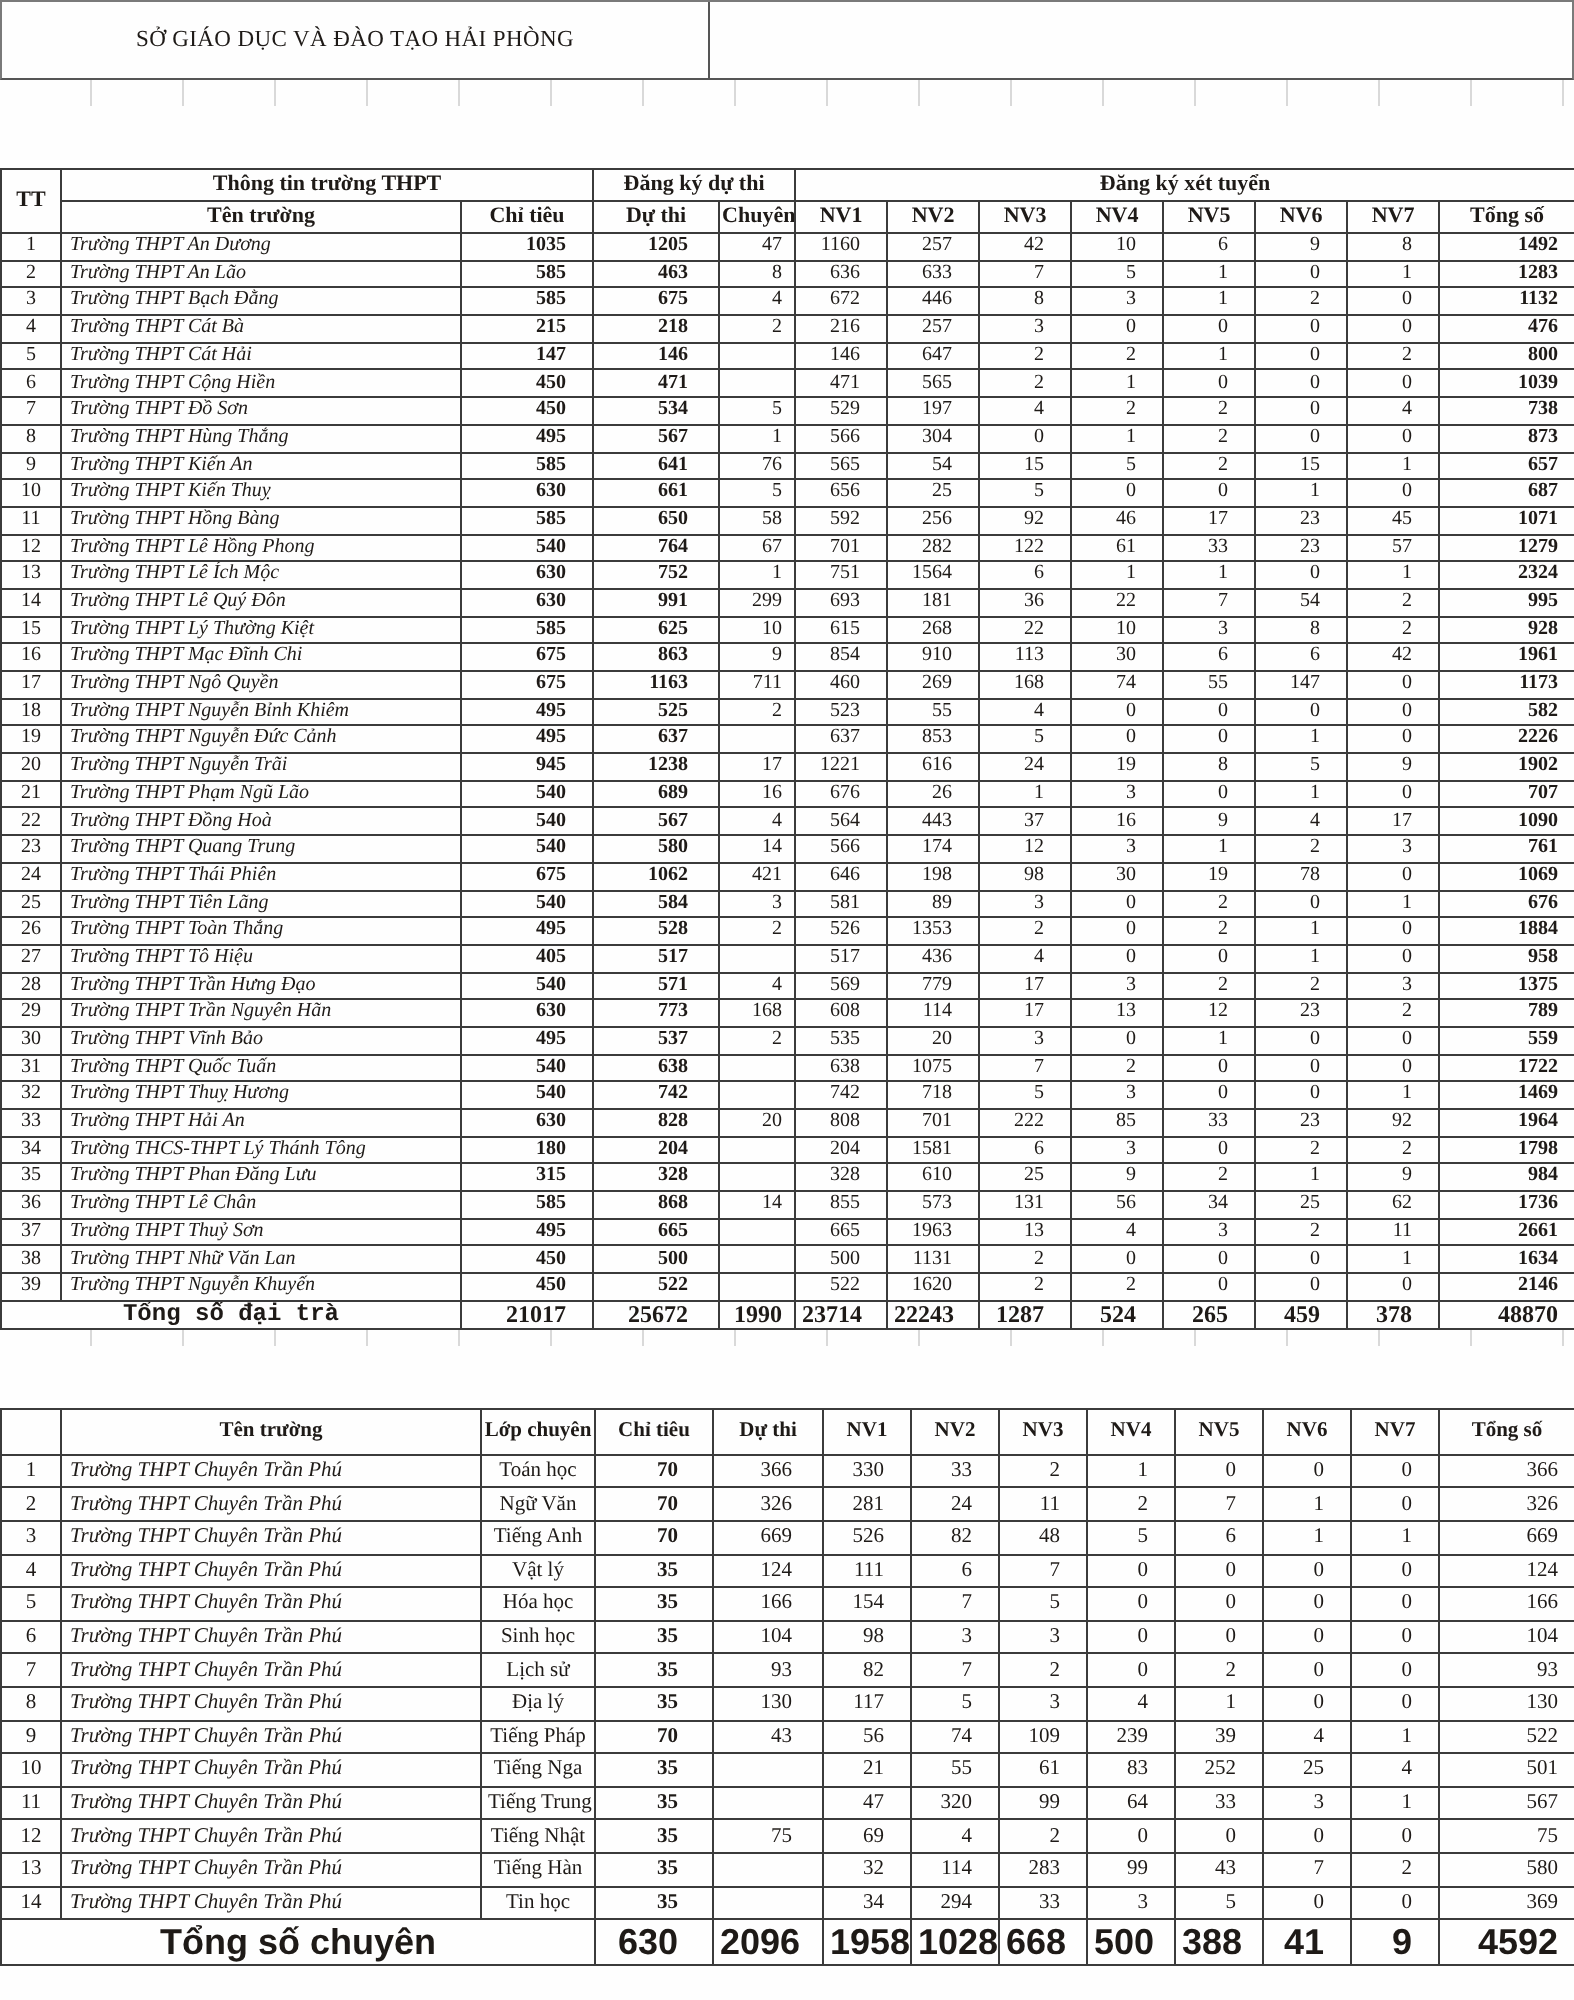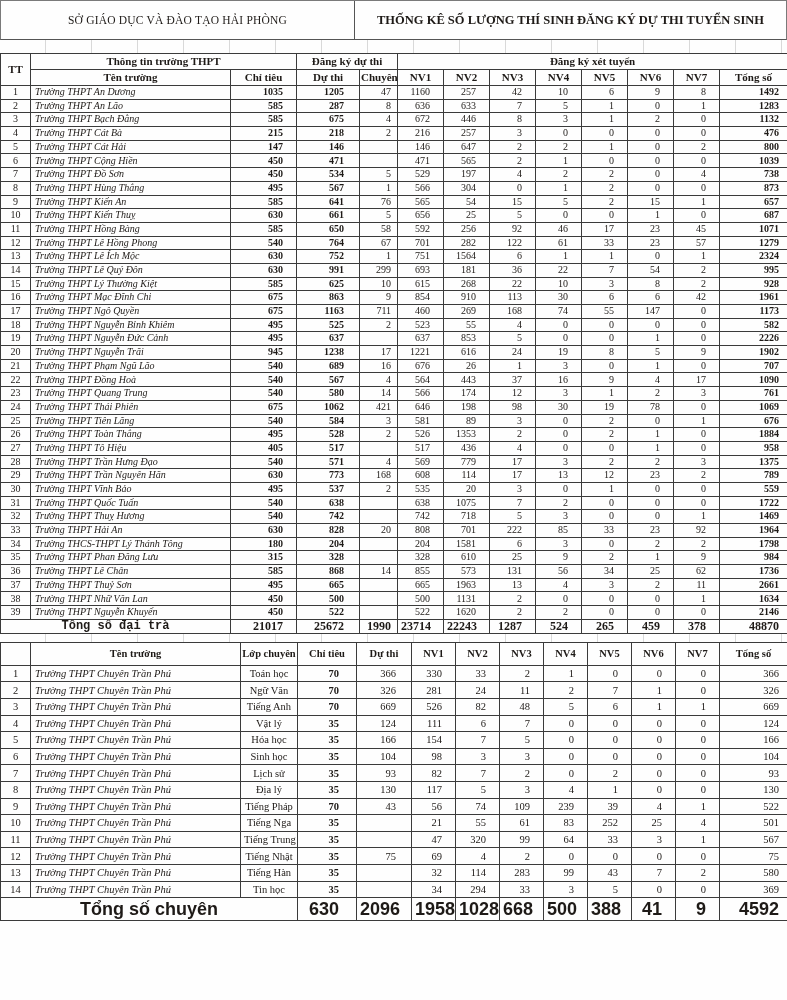--- a/index.html
+++ b/index.html
@@ -28,21 +28,21 @@
 
   
   .gapstrip{
     height:13px;
     background-image:repeating-linear-gradient(to right,
       transparent 0,transparent 45px,#d9d9d9 45px,#d9d9d9 46px);
   }
   .gapstrip.small{height:8px;}
 
   
-  table{border-collapse:collapse;table-layout:fixed;width:787px;}
+  table{border-collapse:collapse;table-layout:fixed;width:787px;margin-top:31px;}
   td{
     border:1px solid #3b3b3b;box-sizing:border-box;
     font-size:10px;line-height:1.05;padding:0 3px;
     height:13.7px;overflow:hidden;white-space:nowrap;
   }
   thead td{
     text-align:center;font-weight:700;font-size:11px;height:16px;
     vertical-align:middle;padding:0 1px;
   }
   .s2 td{font-size:10.5px;height:16.6px;}
@@ -77,21 +77,20 @@
   }
 </style>
 </head>
 <body>
 
 <div class="page">
 
   <div class="titlebar">
     <div class="title-left">SỞ GIÁO DỤC VÀ ĐÀO TẠO HẢI PHÒNG</div>
     <div class="title-right">
-      <span>THỐNG KÊ SỐ LƯỢNG THÍ SINH ĐĂNG KÝ DỰ THI TUYỂN SINH</span>
     </div>
   </div>
 
   <div class="gapstrip"></div>
 
   <table class="s1">
     <colgroup>
       <col style="width:30px">
         <col style="width:200px">
         <col style="width:66px">
@@ -141,21 +140,21 @@
           <td class="num nv">10</td>
           <td class="num nv">6</td>
           <td class="num nv">9</td>
           <td class="num nv">8</td>
           <td class="num ts b">1492</td>
         </tr>
         <tr>
           <td class="tt">2</td>
           <td class="name">Trường THPT An Lão</td>
           <td class="num ct b">585</td>
-          <td class="num dt b">287</td>
+          <td class="num dt b">463</td>
           <td class="num ch">8</td>
           <td class="num nv">636</td>
           <td class="num nv">633</td>
           <td class="num nv">7</td>
           <td class="num nv">5</td>
           <td class="num nv">1</td>
           <td class="num nv">0</td>
           <td class="num nv">1</td>
           <td class="num ts b">1283</td>
         </tr>

